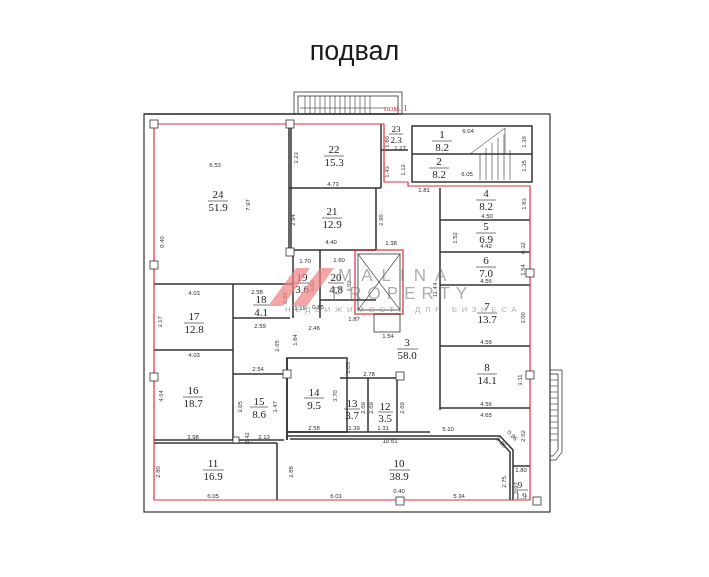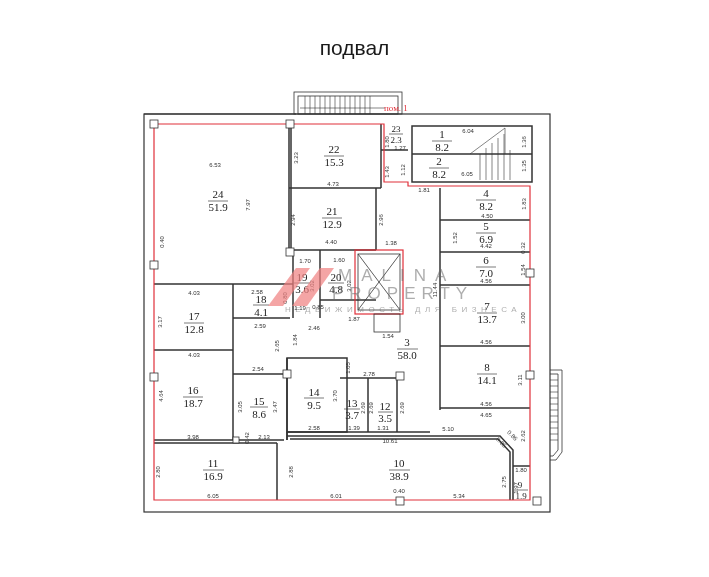--- a/index.html
+++ b/index.html
@@ -1,17 +1,17 @@
 <!DOCTYPE html>
 <html><head>
 <meta charset="utf-8">
 <style>
   html,body{margin:0;padding:0;background:#fff;}
   body{width:709px;height:577px;position:relative;overflow:hidden;font-family:"Liberation Sans",sans-serif;}
-  #title{position:absolute;left:0;top:36px;width:709px;text-align:center;font-size:21px;color:#1a1a1a;font-family:"Liberation Sans",sans-serif;}
+  #title{position:absolute;left:0;top:36px;width:709px;text-align:center;font-size:27px;color:#1a1a1a;font-family:"Liberation Sans",sans-serif;}
   svg{position:absolute;left:0;top:0;}
   .room-label{font-family:"Liberation Serif",serif;font-size:11px;fill:#222;text-anchor:middle;}
   .dim{font-family:"Liberation Sans",sans-serif;font-size:6px;fill:#333;text-anchor:middle;}
   .wm{font-family:"Liberation Sans",sans-serif;fill:#6b6b6b;opacity:.55;}
 </style>
 </head>
 <body>
 
 <div id="title">подвал</div>
 

